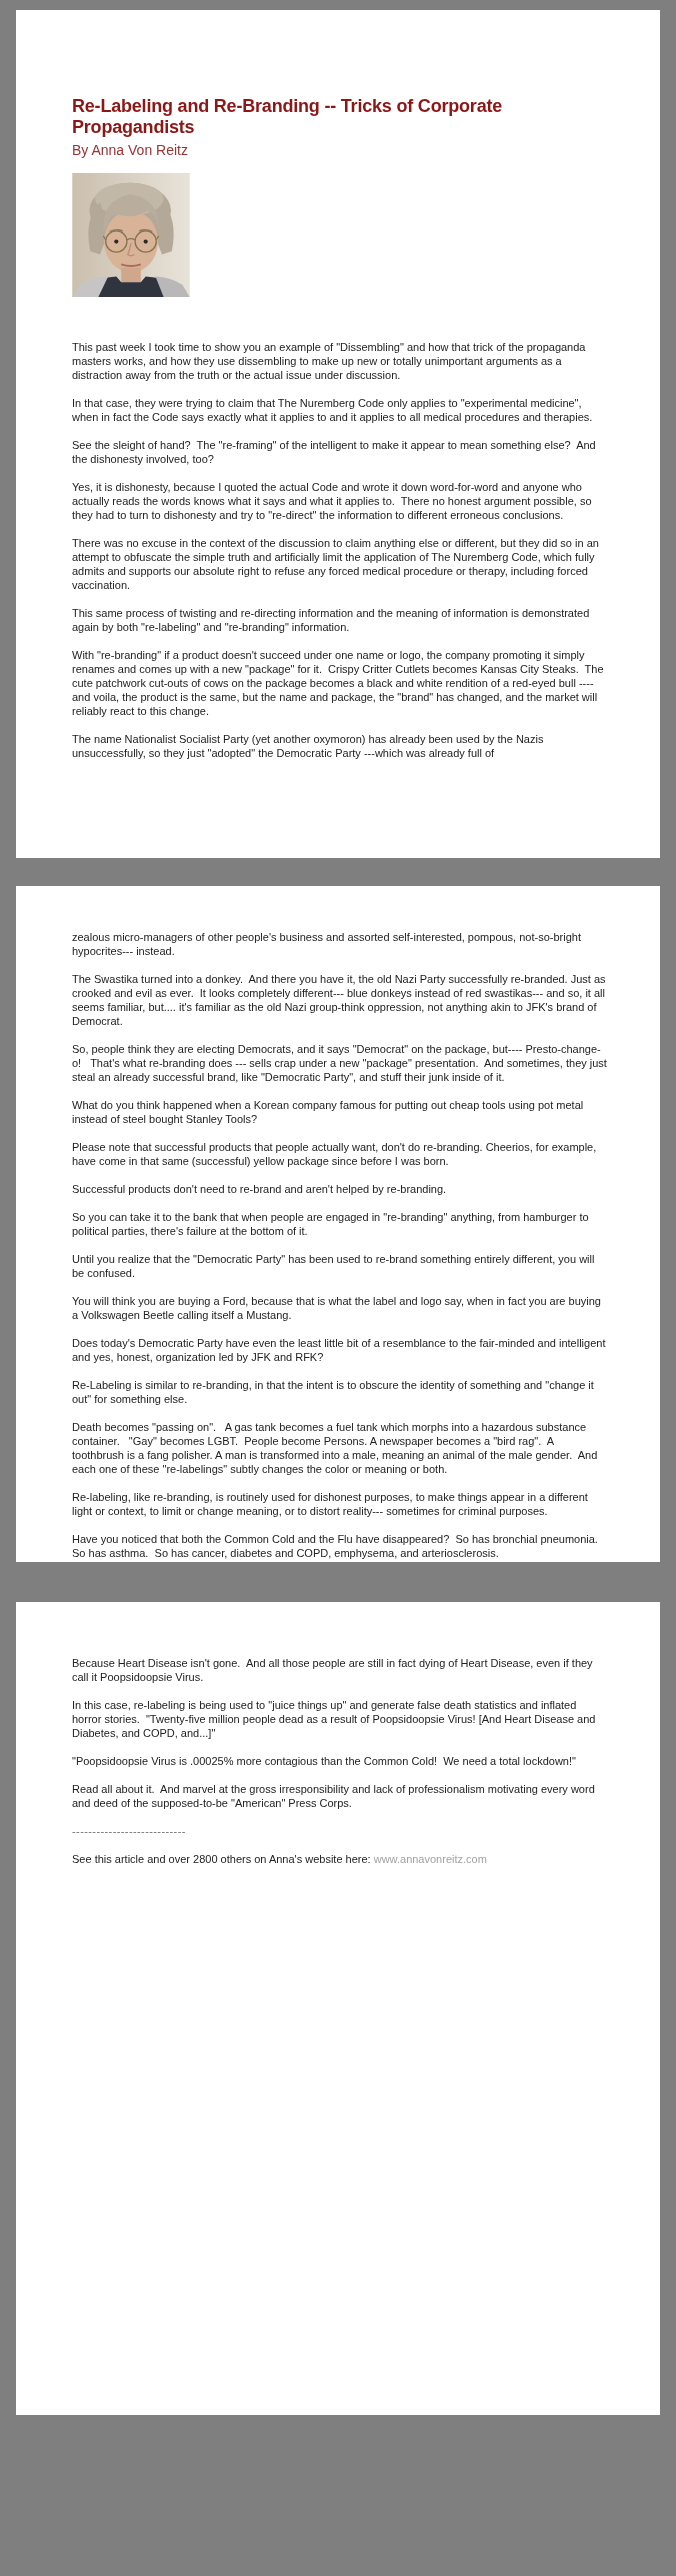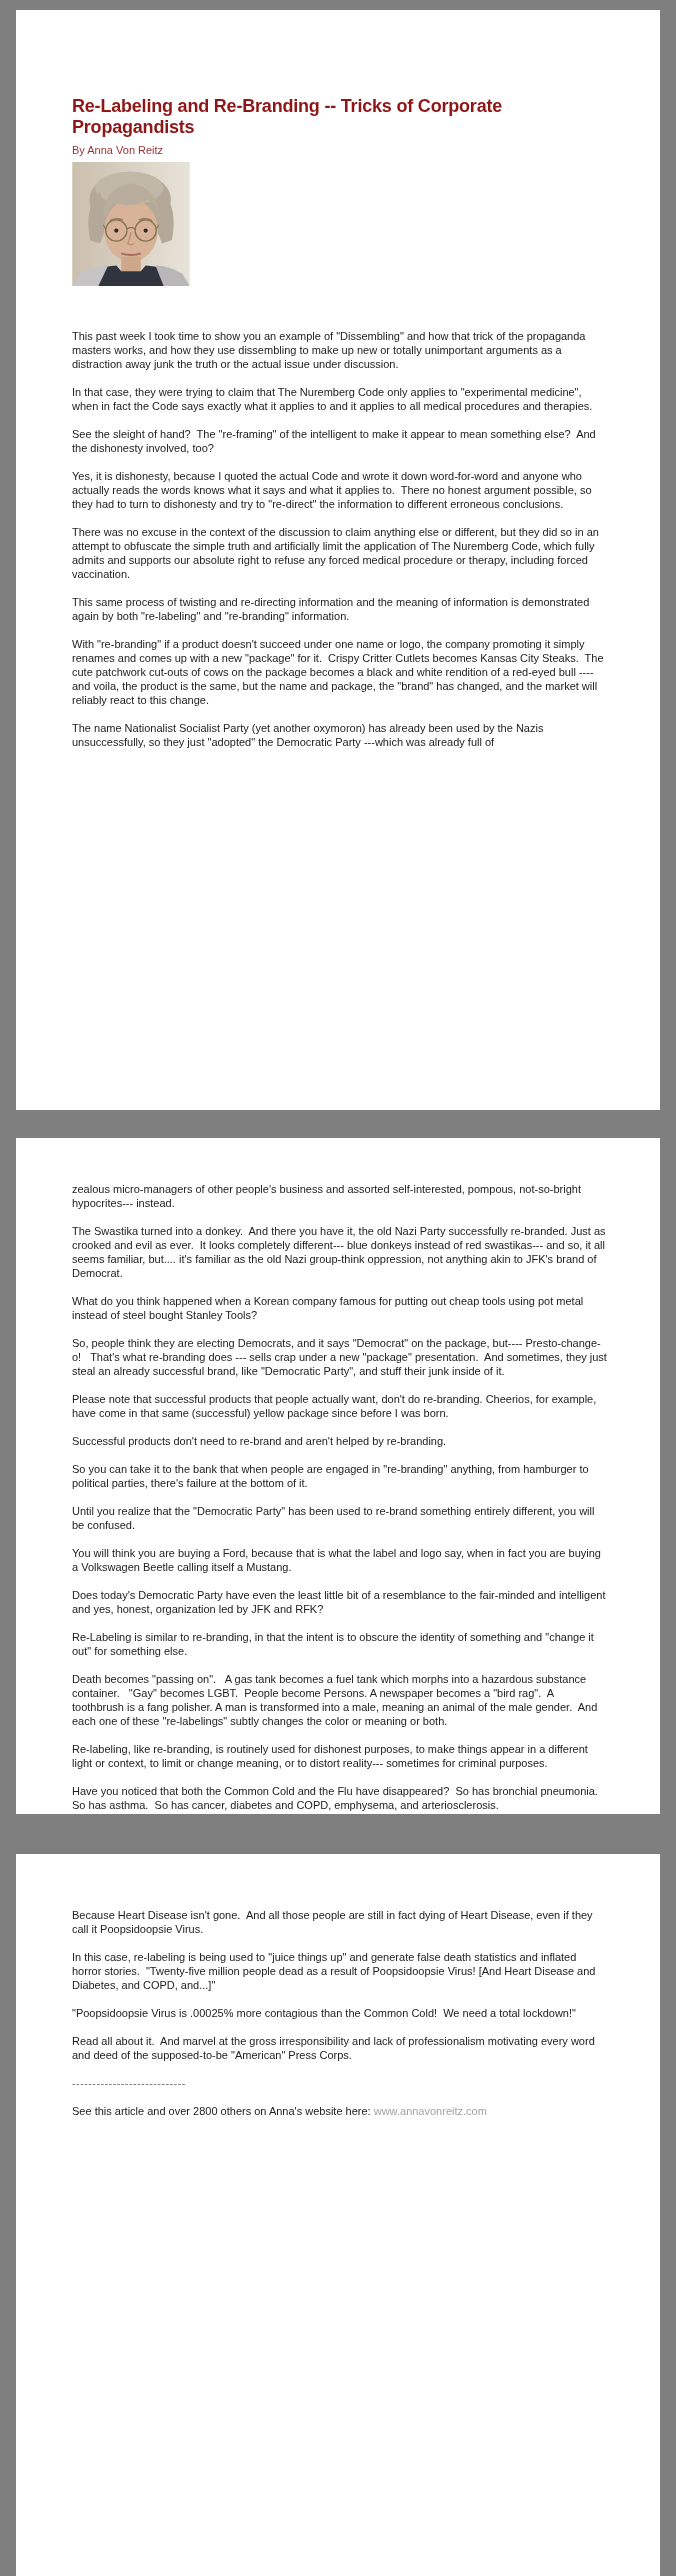--- a/index.html
+++ b/index.html
@@ -19,35 +19,35 @@
     background:var(--color-background);
     font-family:"Liberation Sans","DejaVu Sans",sans-serif;
   }
   .canvas{padding-top:9.8px;}
   .doc-page{
     width:644px;
     margin:0 auto 28px auto;
     background:var(--color-page);
     overflow:hidden;
   }
-  .page-1{height:1100px;padding:86px 53px 12px 56px;}
+  .page-1{height:848px;padding:86px 53px 12px 56px;}
   .page-2{height:676px;padding:44px 53px 0 56px;}
   .page-3{height:813px;padding:54px 53px 4px 56px;margin-bottom:0;margin-top:40px;}
   h1.doc-title{
     margin:0 0 4.9px 0;
     max-width:490px;
     font-size:18px;
     line-height:21px;
     font-weight:bold;
     color:var(--color-title);
     letter-spacing:-0.2px;
   }
   .byline{
-    margin:0 0 5px 0;
-    font-size:11px;
+    margin:0 0 16px 0;
+    font-size:14px;
     line-height:14px;
     color:var(--color-byline);
   }
   .photo-wrap{
     margin:0 0 43px 0;
     width:118px;
     height:124px;
     line-height:0;
   }
   .para{
@@ -100,37 +100,37 @@
         <path d="M41,82 L38,77 M103,82 L106,77" stroke="#857450" stroke-width="1.4"></path>
         <circle cx="54" cy="84" r="2.6" fill="#2f2a26"></circle>
         <circle cx="90" cy="84" r="2.6" fill="#2f2a26"></circle>
         <path d="M46,72 Q54,68 62,71 M82,71 Q90,68 98,72" stroke="#8d7b64" stroke-width="2" fill="none"></path>
         <path d="M72,86 Q70,96 68,100 Q72,103 76,100" stroke="#b98f74" stroke-width="1.6" fill="none"></path>
         <path d="M60,112 Q72,116 84,112" stroke="#a96a5f" stroke-width="2.4" fill="none"></path>
       </svg>
     </div>
 
     <div>
-        <p class="para">This past week I took time to show you an example of "Dissembling" and how that trick of the propaganda masters works, and how they use dissembling to make up new or totally unimportant arguments as a distraction away junk the truth or the actual issue under discussion.</p>
+        <p class="para">This past week I took time to show you an example of "Dissembling" and how that trick of the propaganda masters works, and how they use dissembling to make up new or totally unimportant arguments as a distraction away from the truth or the actual issue under discussion.</p>
         <p class="para">In that case, they were trying to claim that The Nuremberg Code only applies to "experimental medicine", when in fact the Code says exactly what it applies to and it applies to all medical procedures and therapies.</p>
         <p class="para">See the sleight of hand?  The "re-framing" of the intelligent to make it appear to mean something else?  And the dishonesty involved, too?</p>
         <p class="para">Yes, it is dishonesty, because I quoted the actual Code and wrote it down word-for-word and anyone who actually reads the words knows what it says and what it applies to.  There no honest argument possible, so they had to turn to dishonesty and try to "re-direct" the information to different erroneous conclusions.</p>
         <p class="para">There was no excuse in the context of the discussion to claim anything else or different, but they did so in an attempt to obfuscate the simple truth and artificially limit the application of The Nuremberg Code, which fully admits and supports our absolute right to refuse any forced medical procedure or therapy, including forced vaccination.</p>
         <p class="para">This same process of twisting and re-directing information and the meaning of information is demonstrated again by both "re-labeling" and "re-branding" information.</p>
         <p class="para">With "re-branding" if a product doesn't succeed under one name or logo, the company promoting it simply renames and comes up with a new "package" for it.  Crispy Critter Cutlets becomes Kansas City Steaks.  The cute patchwork cut-outs of cows on the package becomes a black and white rendition of a red-eyed bull ---- and voila, the product is the same, but the name and package, the "brand" has changed, and the market will reliably react to this change.</p>
         <p class="para">The name Nationalist Socialist Party (yet another oxymoron) has already been used by the Nazis unsuccessfully, so they just "adopted" the Democratic Party ---which was already full of</p>
       </div>
   </div>
 
   <div class="doc-page page-2">
     <div>
         <p class="para">zealous micro-managers of other people's business and assorted self-interested, pompous, not-so-bright hypocrites--- instead.</p>
         <p class="para">The Swastika turned into a donkey.  And there you have it, the old Nazi Party successfully re-branded. Just as crooked and evil as ever.  It looks completely different--- blue donkeys instead of red swastikas--- and so, it all seems familiar, but.... it's familiar as the old Nazi group-think oppression, not anything akin to JFK's brand of Democrat.</p>
+        <p class="para">So, people think they are electing Democrats, and it says "Democrat" on the package, but---- Presto-change-o!   That's what re-branding does --- sells crap under a new "package" presentation.  And sometimes, they just steal an already successful brand, like "Democratic Party", and stuff their junk inside of it.</p>
         <p class="para">What do you think happened when a Korean company famous for putting out cheap tools using pot metal instead of steel bought Stanley Tools?</p>
-        <p class="para">So, people think they are electing Democrats, and it says "Democrat" on the package, but---- Presto-change-o!   That's what re-branding does --- sells crap under a new "package" presentation.  And sometimes, they just steal an already successful brand, like "Democratic Party", and stuff their junk inside of it.</p>
         <p class="para">Please note that successful products that people actually want, don't do re-branding. Cheerios, for example, have come in that same (successful) yellow package since before I was born.</p>
         <p class="para">Successful products don't need to re-brand and aren't helped by re-branding.</p>
         <p class="para">So you can take it to the bank that when people are engaged in "re-branding" anything, from hamburger to political parties, there's failure at the bottom of it.</p>
         <p class="para">Until you realize that the "Democratic Party" has been used to re-brand something entirely different, you will be confused.</p>
         <p class="para">You will think you are buying a Ford, because that is what the label and logo say, when in fact you are buying a Volkswagen Beetle calling itself a Mustang.</p>
         <p class="para">Does today's Democratic Party have even the least little bit of a resemblance to the fair-minded and intelligent and yes, honest, organization led by JFK and RFK?</p>
         <p class="para">Re-Labeling is similar to re-branding, in that the intent is to obscure the identity of something and "change it out" for something else.</p>
         <p class="para">Death becomes "passing on".   A gas tank becomes a fuel tank which morphs into a hazardous substance container.   "Gay" becomes LGBT.  People become Persons. A newspaper becomes a "bird rag".  A toothbrush is a fang polisher. A man is transformed into a male, meaning an animal of the male gender.  And each one of these "re-labelings" subtly changes the color or meaning or both.</p>
         <p class="para">Re-labeling, like re-branding, is routinely used for dishonest purposes, to make things appear in a different light or context, to limit or change meaning, or to distort reality--- sometimes for criminal purposes.</p>
         <p class="para">Have you noticed that both the Common Cold and the Flu have disappeared?  So has bronchial pneumonia.  So has asthma.  So has cancer, diabetes and COPD, emphysema, and arteriosclerosis.</p>

